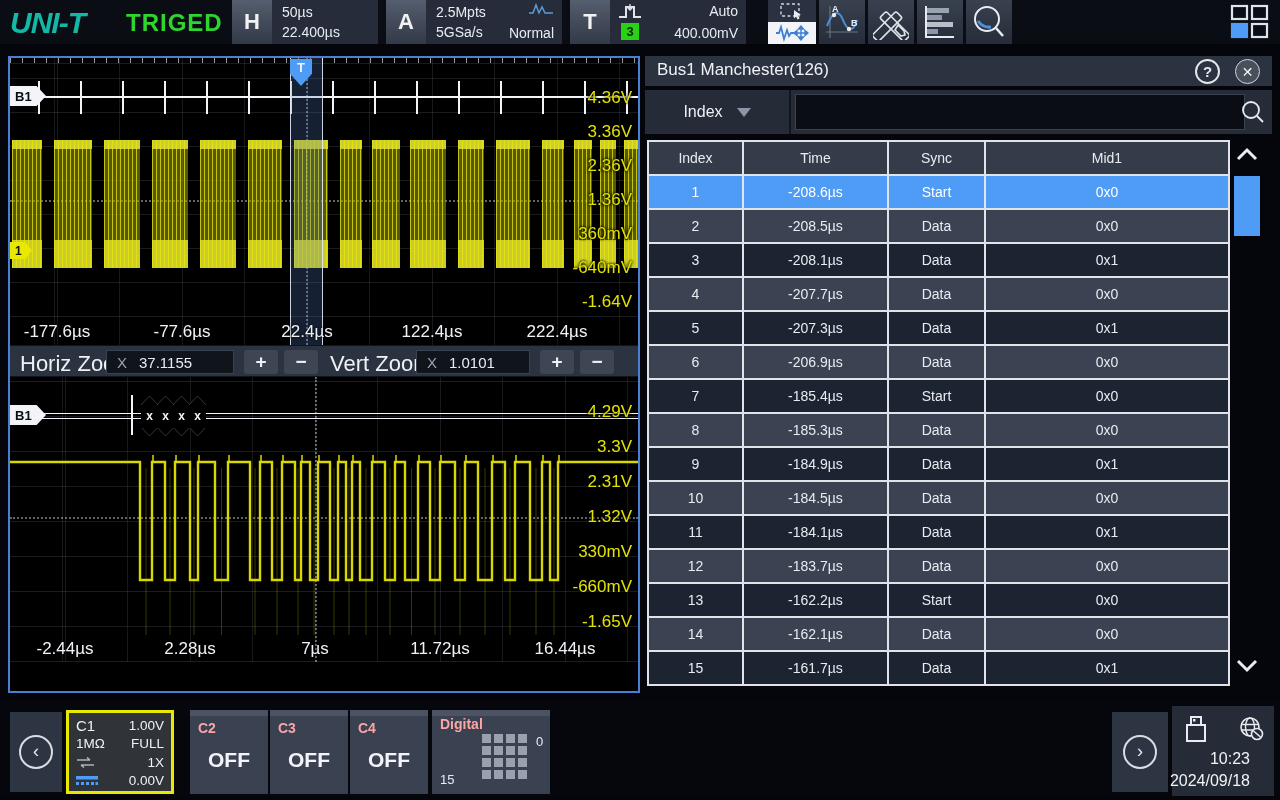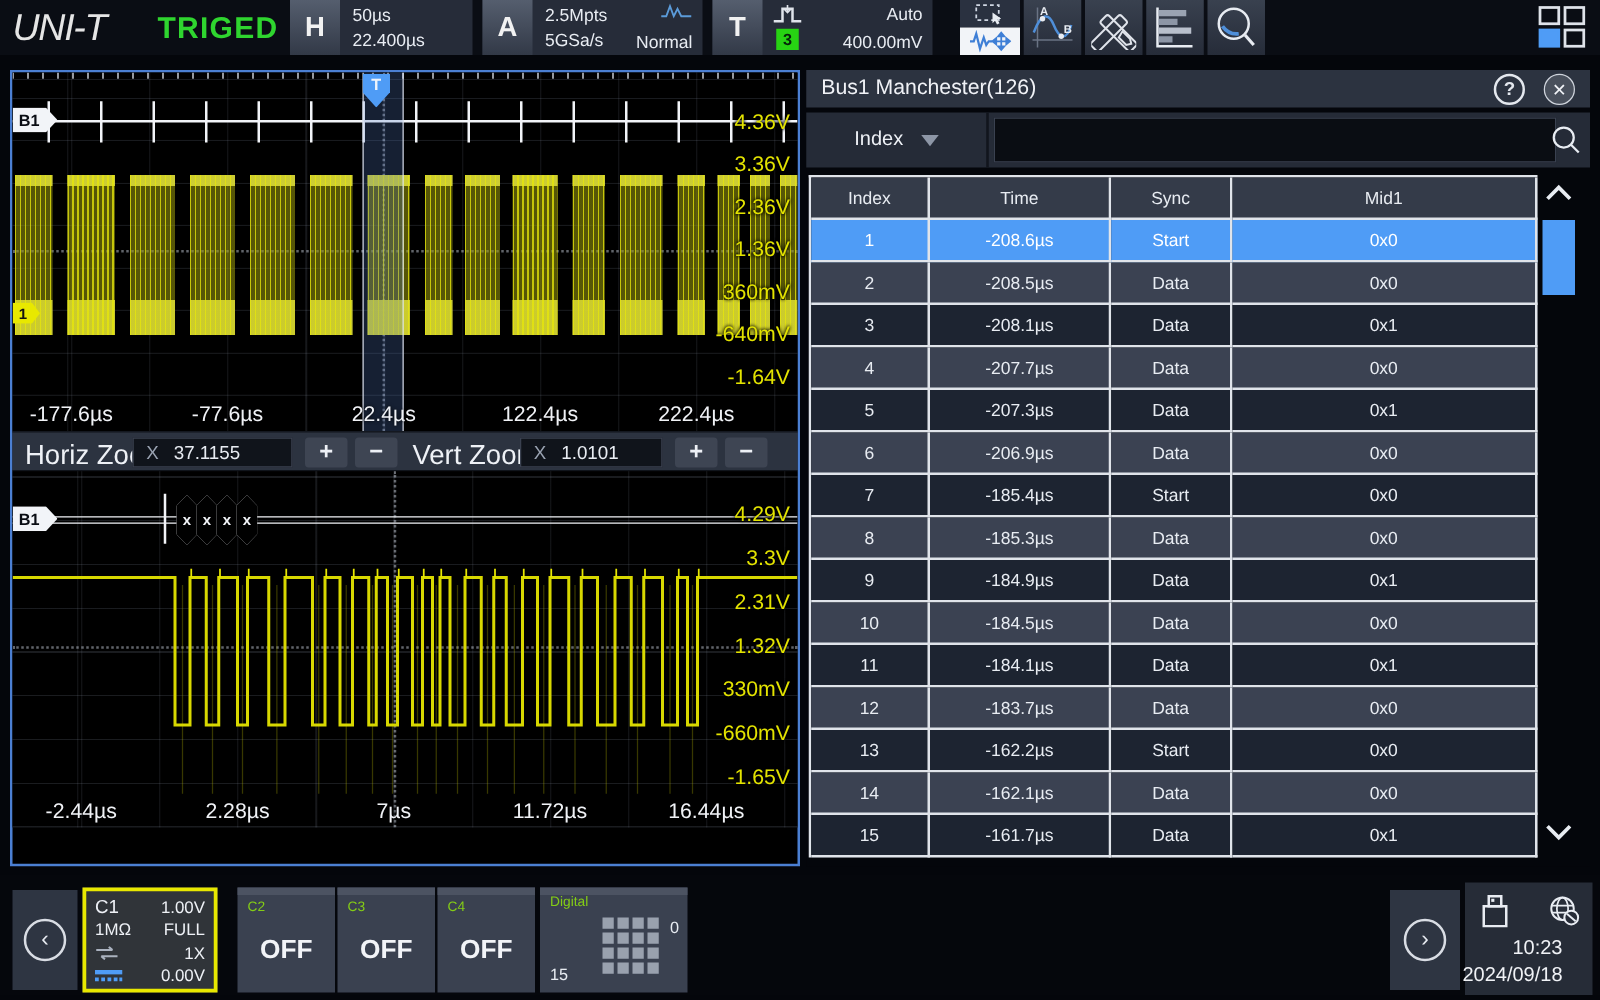--- a/index.html
+++ b/index.html
@@ -1,21 +1,21 @@
 <!DOCTYPE html>
 <html><head>
 <meta charset="utf-8">
 <style>
   * { margin:0; padding:0; box-sizing:border-box; }
   html,body { width:1280px; height:800px; overflow:hidden; background:#04060b;
     font-family:"Liberation Sans", sans-serif; color:#e8ecf2; }
 
   
   .topbar { position:absolute; left:0; top:0; width:1280px; height:44px; background:#0a0d14; }
-  .logo { position:absolute; left:10px; top:6px; font-size:30px; font-weight:400; letter-spacing:-1px; color:#e5e5e5; font-style:italic; }
+  .logo { position:absolute; left:10px; top:6px; font-size:30px; font-weight:700; letter-spacing:-1px; color:#14b8a6; font-style:italic; }
   .triged { position:absolute; left:126px; top:9px; font-size:24px; font-weight:800; color:#2fd52f; letter-spacing:1px; }
   .tbox { position:absolute; top:0; height:44px; background:#262c39; display:flex; }
   .tbox .keyletter { width:40px; height:44px; background:linear-gradient(180deg,#555e6e,#323947); color:#f2f2f2;
      font-size:22px; font-weight:700; display:flex; align-items:center; justify-content:center; }
   .tbox .info { flex:1; padding:3px 8px 3px 10px; display:flex; flex-direction:column; justify-content:space-between; font-size:14px; color:#e9edf3; }
   .info .r1,.info .r2 { line-height:18px; white-space:nowrap; }
   .hbox { left:232px; width:146px; }
   .abox { left:386px; width:176px; }
   .abox .right { position:absolute; right:8px; top:2px; bottom:3px; display:flex; flex-direction:column; justify-content:space-between; align-items:flex-end; }
   .tbox.trig { left:570px; width:176px; }
@@ -115,21 +115,21 @@
   .scroll-up { position:absolute; left:0; top:2px; }
   .scroll-down { position:absolute; left:0; top:512px; }
 
   
   .bottombar { position:absolute; left:0; top:700px; width:1280px; height:96px; background:#05070c; }
   .navbtn { position:absolute; top:12px; width:52px; height:80px; background:#2e3542; display:flex; align-items:center; justify-content:center; }
   .navcirc { width:34px; height:34px; border-radius:50%; border:2px solid #d9dde4; color:#e8ecf2; font-size:18px;
      display:flex; align-items:center; justify-content:center; padding-bottom:2px; }
   .card { position:absolute; top:10px; height:84px; background:#3a4150; }
   .card .tab { height:6px; background:#4c5362; }
-  .chname { position:absolute; left:8px; top:10px; font-size:11px; color:#84cc16; }
+  .chname { position:absolute; left:8px; top:10px; font-size:14px; color:#fca5a5;font-weight:bold; }
   .offtxt { position:absolute; left:0; right:0; top:38px; text-align:center; font-size:21px; font-weight:700; color:#f2f4f8; }
   .c1card { left:66px; width:108px; border:3px solid #e8e800; background:#303439; padding:3px 7px; }
   .c1row { display:flex; justify-content:space-between; align-items:center; height:18.5px; font-size:13.5px; color:#eef1f6; }
   .c1row .nm { font-size:15px; }
   .digigrid { position:absolute; left:50px; top:24px; display:grid; grid-template-columns:repeat(4,9px); grid-auto-rows:9px; gap:3px; }
   .digigrid i { background:#99a1ae; }
   .digi0 { position:absolute; left:104px; top:24px; font-size:13px; }
   .digi15 { position:absolute; left:8px; top:62px; font-size:13px; }
   .statusbox { position:absolute; left:1172px; top:6px; width:102px; height:90px; background:#262c37; padding:6px 8px; }
   .clk { position:absolute; right:24px; font-size:16px; color:#f0f2f6; text-align:right; }

